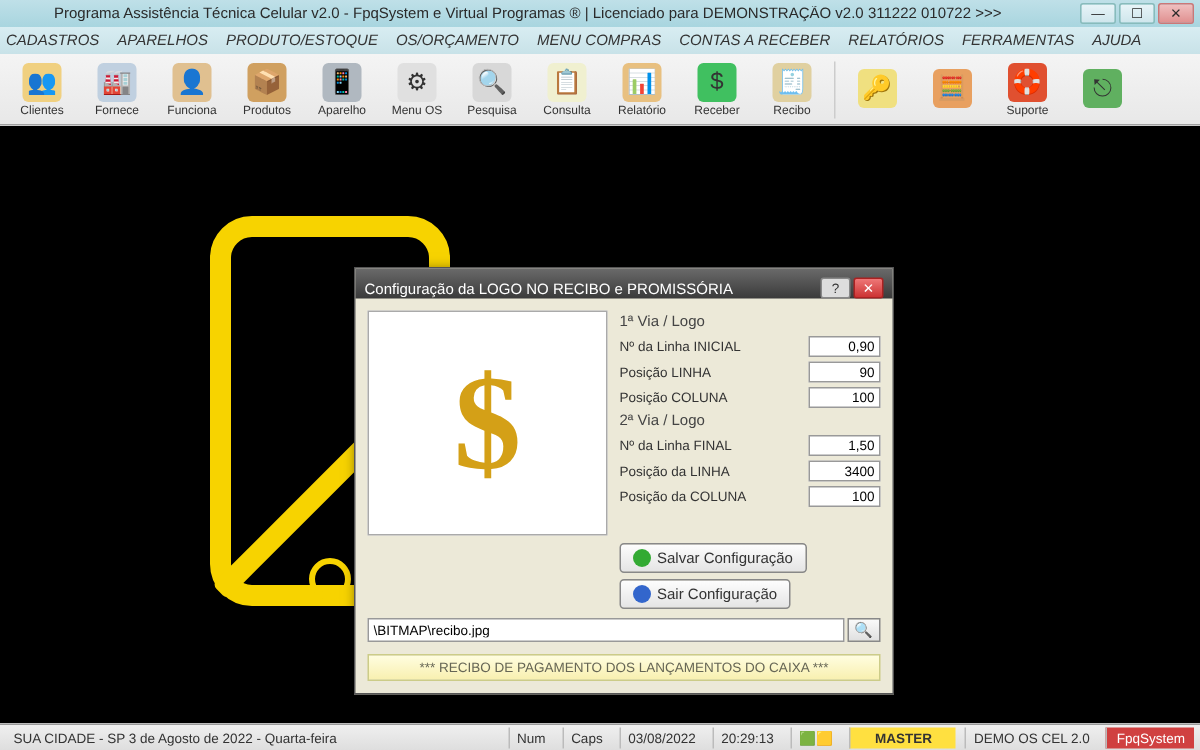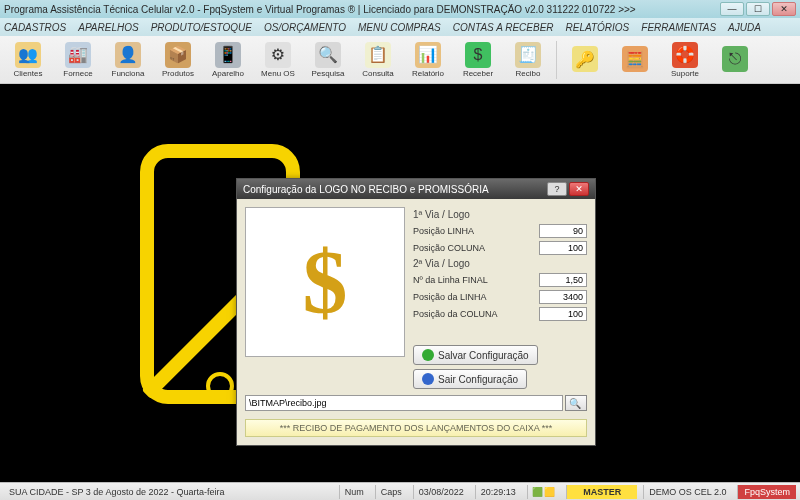--- a/index.html
+++ b/index.html
@@ -1,20 +1,20 @@
 <!DOCTYPE html>
 <html><head>
 <meta charset="utf-8">
 <style>
 * { box-sizing: border-box; margin: 0; padding: 0; font-family: Tahoma, sans-serif; }
 body { width: 800px; height: 500px; overflow: hidden; background: #000; position: relative; }
 
 
 .titlebar { height: 18px; background: linear-gradient(#bfe0e8, #a8d5df); display: flex; align-items: center; padding: 0 4px; font-size: 10px; color: #2a2a2a; }
-.titlebar .title-text { flex: 1; white-space: nowrap; overflow: hidden; }
+.titlebar .title-text { flex: 1; white-space: nowrap; overflow: hidden; margin-left: 32px; }
 .win-btns { display: flex; gap: 2px; }
 .win-btn { width: 24px; height: 14px; background: linear-gradient(#e8f4f8,#cfe6ec); border: 1px solid #8bb; font-size: 9px; display: flex; align-items: center; justify-content: center; cursor: pointer; border-radius: 2px; }
 .win-btn.close { background: linear-gradient(#f0c0c0,#e09090); border-color: #c77; }
 
 
 .menubar { height: 18px; background: linear-gradient(#d8edf2,#c8e2e8); display: flex; align-items: center; padding: 0 4px; font-size: 10px; color: #333; gap: 12px; }
 .menubar span { cursor: pointer; font-style: italic; }
 
 
 .toolbar { height: 48px; background: linear-gradient(#f4f4f4,#e8e8e8); border-bottom: 1px solid #ccc; display: flex; align-items: center; padding: 2px 4px; gap: 2px; }
@@ -28,21 +28,21 @@
 .phone-shape { position: absolute; left: 0; top: 20px; width: 160px; height: 260px; border: 14px solid #f7d300; border-radius: 28px; background: transparent; }
 .phone-shape::before { content: ""; position: absolute; top: -7px; left: 50%; transform: translateX(-50%); width: 40px; height: 6px; background: #f7d300; border-radius: 3px; }
 .phone-shape::after { content: ""; position: absolute; bottom: -10px; left: 50%; transform: translateX(-50%); width: 20px; height: 20px; border: 4px solid #f7d300; border-radius: 50%; }
 .screwdriver { position: absolute; left: -20px; top: 200px; width: 180px; height: 14px; background: #f7d300; transform: rotate(-45deg); border-radius: 4px; }
 .screwdriver::before { content: ""; position: absolute; right: -24px; top: -4px; width: 28px; height: 22px; background: #f7d300; border-radius: 4px; }
 .logo-text { position: absolute; left: 240px; top: 80px; font-size: 92px; font-weight: 900; color: #fff; letter-spacing: -4px; line-height: 0.85; }
 .logo-text .line2 { color: #f7d300; }
 
 
 .dialog { position: absolute; left: 236px; top: 94px; width: 360px; background: #ece9d8; border: 1px solid #555; box-shadow: 2px 2px 8px rgba(0,0,0,0.6); }
-.dlg-title { height: 20px; background: linear-gradient(#6a6a6a,#3a3a3a); color: #fff; font-size: 10px; display: flex; align-items: center; padding: 0 6px; }
+.dlg-title { height: 20px; background: linear-gradient(#6a6a6a,#3a3a3a); color: #fff; font-size: 10px; display: flex; align-items: flex-end; padding: 0 6px; }
 .dlg-title .t { flex: 1; }
 .dlg-title .dbtn { width: 20px; height: 14px; background: #ddd; border: 1px solid #888; margin-left: 2px; font-size: 9px; text-align: center; line-height: 12px; color: #333; cursor: pointer; border-radius: 2px; }
 .dlg-title .dbtn.red { background: linear-gradient(#e77,#c33); color: #fff; border-color: #a22; }
 .dlg-body { padding: 8px; font-size: 10px; color: #333; }
 .dlg-row { display: flex; gap: 8px; }
 .logo-preview { width: 160px; height: 150px; background: #fff; border: 1px solid #aaa; display: flex; align-items: center; justify-content: center; font-size: 90px; color: #d4a017; font-weight: bold; font-family: Georgia, serif; }
 .fields { flex: 1; }
 .fld-section { font-size: 10px; color: #444; margin: 2px 0 4px; }
 .fld { display: flex; align-items: center; margin-bottom: 3px; }
 .fld label { flex: 1; font-size: 9px; }
@@ -167,20 +167,24 @@
       <span class="t">Configuração da LOGO NO RECIBO e PROMISSÓRIA</span>
       <span class="dbtn">?</span>
       <span class="dbtn red">✕</span>
     </div>
     <div class="dlg-body">
       <div class="dlg-row">
         <div class="logo-preview">$</div>
         <div class="fields">
           <div class="fld-section">1ª Via / Logo</div>
           <div class="fld">
+              <label>Nº da Linha INICIAL</label>
+              <input value="0,90" style="">
+            </div>
+          <div class="fld">
               <label>Posição LINHA</label>
               <input value="90" style="">
             </div>
           <div class="fld">
               <label>Posição COLUNA</label>
               <input value="100" style="">
             </div>
           <div class="fld-section">2ª Via / Logo</div>
           <div class="fld">
               <label>Nº da Linha FINAL</label>

